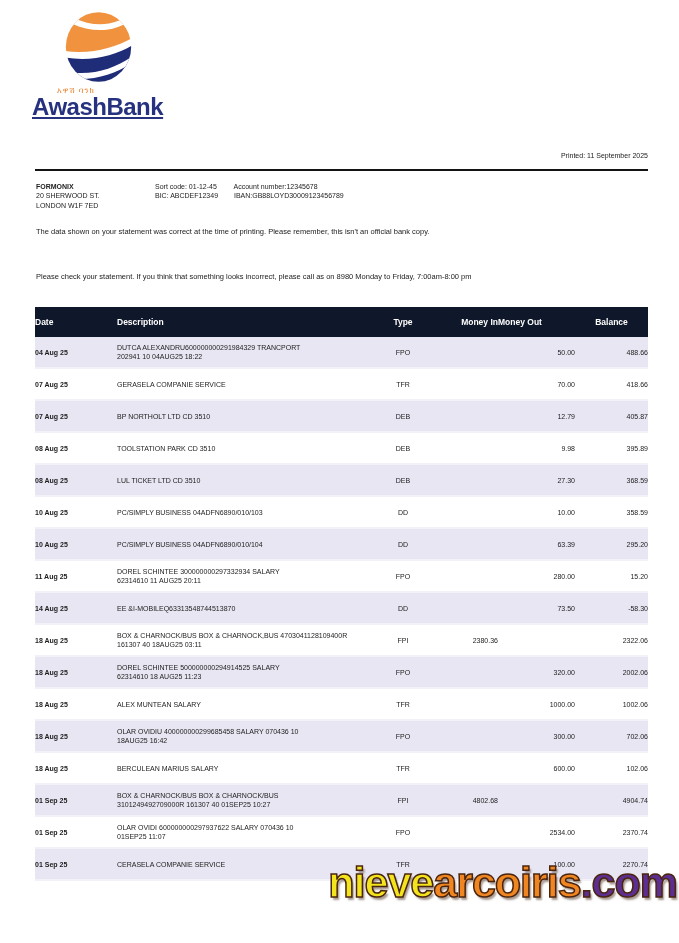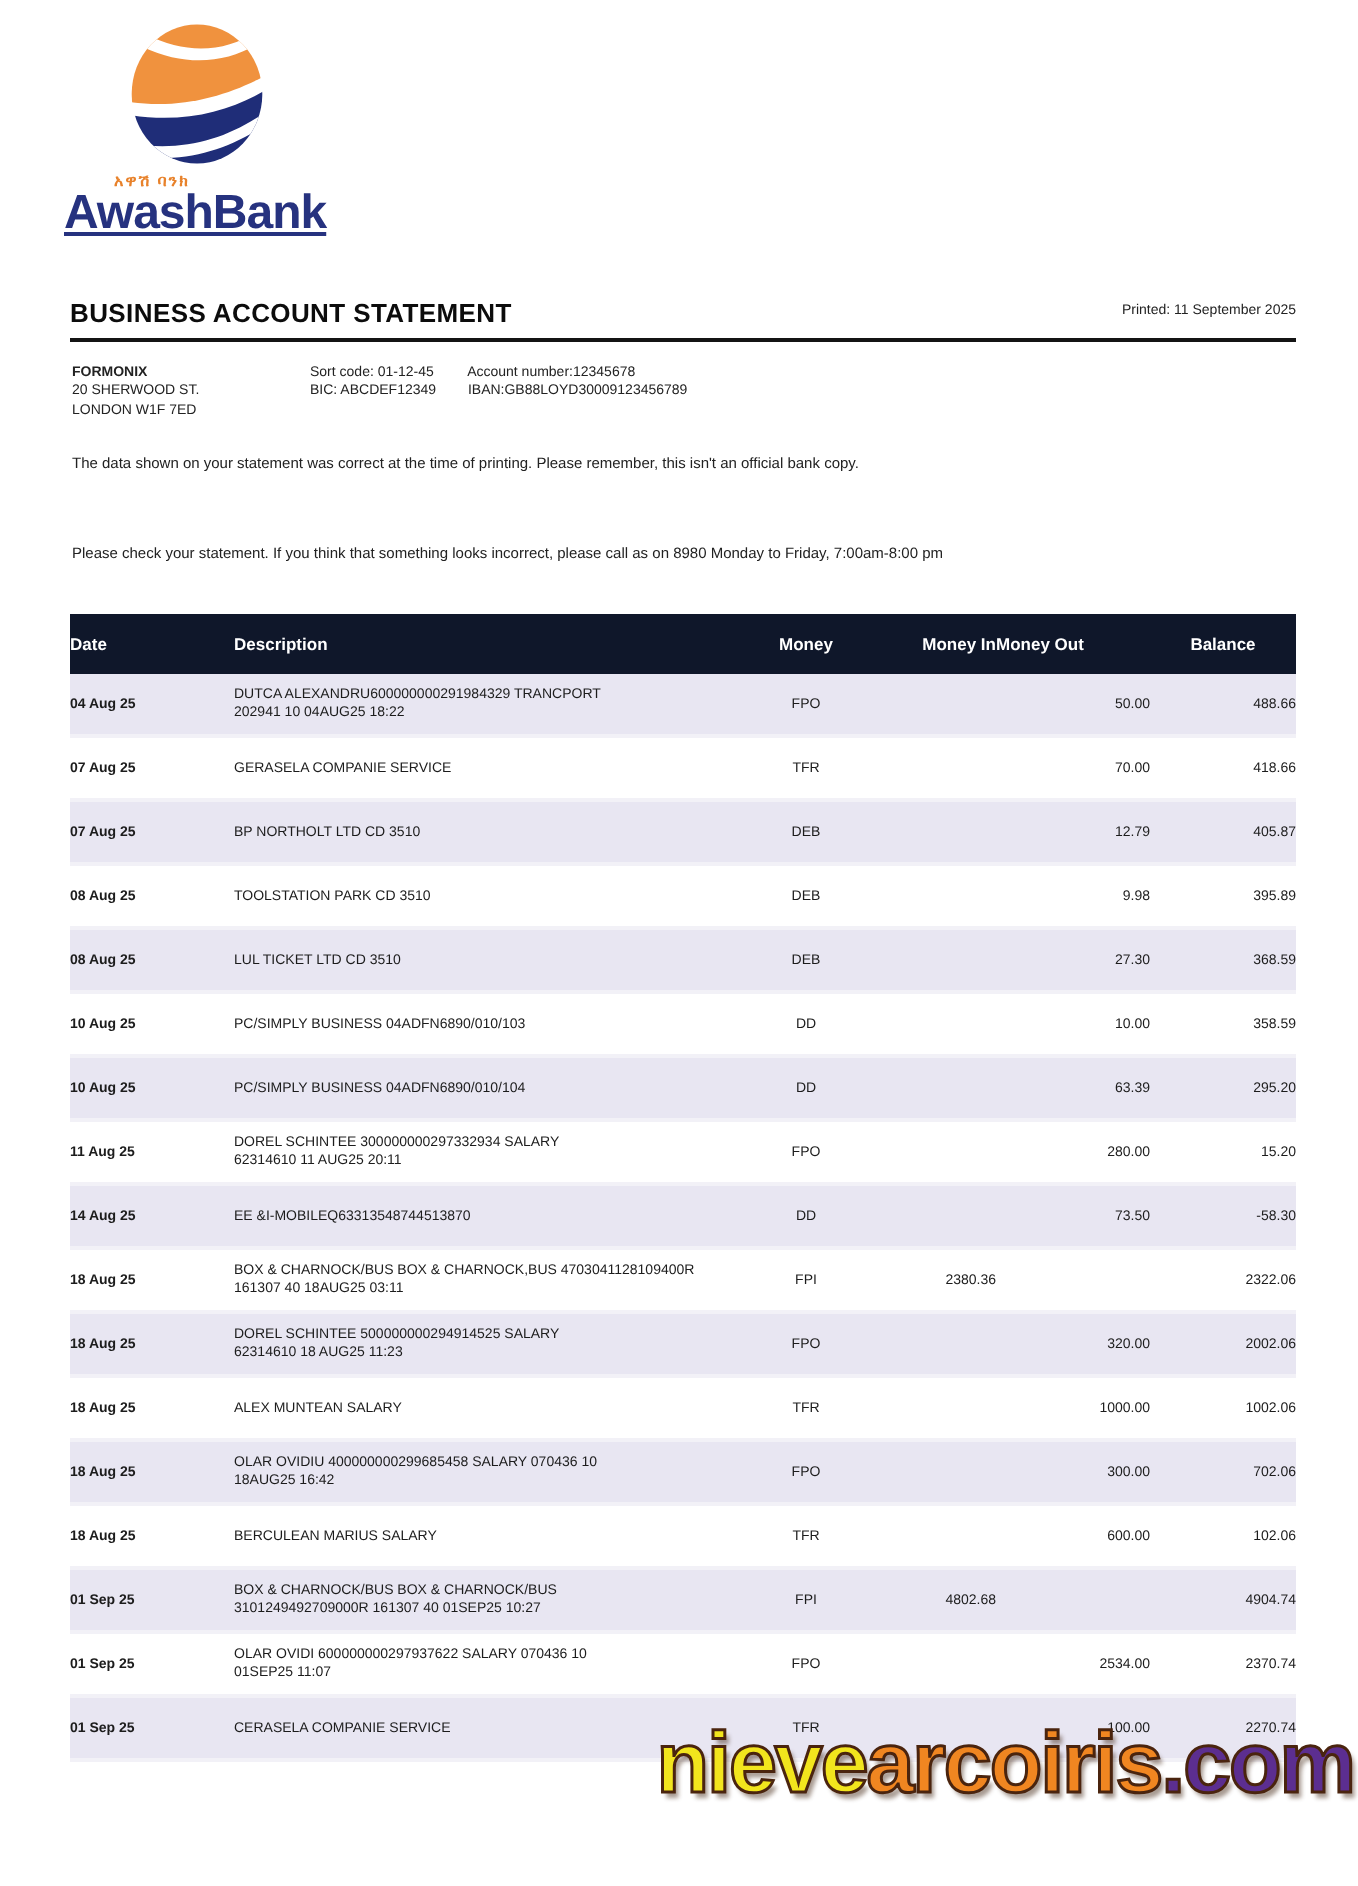--- a/index.html
+++ b/index.html
@@ -2,21 +2,21 @@
 <html><head>
 <meta charset="utf-8">
 <style>
   html,body{margin:0;padding:0;background:#ffffff;}
   .page{
     position:relative;width:679px;height:943px;background:#ffffff;overflow:hidden;
     font-family:"Liberation Sans", sans-serif;color:#1b1b1b;
   }
   
   .sphere{position:absolute;left:63px;top:7px;width:71px;height:80px;}
-  .amharic{position:absolute;left:57px;top:86px;font-size:8px;font-weight:bold;color:#e8822b;letter-spacing:1px;}
+  .amharic{position:absolute;left:57px;top:86px;font-size:8px;font-weight:normal;color:#e8822b;letter-spacing:1px;}
   .wordmark{position:absolute;left:32px;top:93px;font-size:24px;font-weight:bold;color:#26327f;letter-spacing:-0.5px;text-decoration:underline;}
   
   .title{position:absolute;left:35px;top:149px;font-size:13px;font-weight:bold;color:#0c0c0c;letter-spacing:0.2px;}
   .printed{position:absolute;right:31px;top:152px;font-size:7px;color:#222;}
   .rule{position:absolute;left:35px;right:31px;top:169px;height:2px;background:#141414;}
   
   .acct-left{position:absolute;left:36px;top:182px;font-size:7px;line-height:9.3px;color:#222;}
   .acct-left .holder{font-weight:bold;}
   .acct-right{position:absolute;left:155px;top:182px;font-size:7px;line-height:9.3px;color:#222;}
   .acct-right .lbl{display:inline-block;min-width:77px;}
@@ -66,21 +66,20 @@
       <rect width="100" height="100" fill="#ffffff"></rect>
       <path d="M-2,-2 H102 V35 C75,50 40,62 -2,55 Z" fill="#f0923e"></path>
       <path d="M14,8 C45,24 75,20 98,2 L100,10 C75,28 45,32 12,17 Z" fill="#ffffff"></path>
       <path d="M-2,64 C40,72 75,62 102,45 V102 H-2 Z" fill="#1f2d78"></path>
       <path d="M-2,84 C40,92 72,82 102,60 L102,69 C72,90 40,100 -2,93 Z" fill="#ffffff"></path>
     </g>
   </svg>
   <div class="amharic">አዋሽ ባንክ</div>
   <div class="wordmark">AwashBank</div>
 
-  <div class="title">BUSINESS ACCOUNT STATEMENT</div>
   <div class="printed">Printed: 11 September 2025</div>
   <div class="rule"></div>
 
   <div class="acct-left">
     <div class="holder">FORMONIX</div>
     <div>20 SHERWOOD ST.</div>
     <div>LONDON W1F 7ED</div>
   </div>
   <div class="acct-right">
     <div>
@@ -102,21 +101,21 @@
         <col style="width:255px">
         <col style="width:62px">
       <col style="width:64px">
         <col style="width:77px">
         <col style="width:73px">
     </colgroup>
     <thead>
       <tr>
         <th class="h-date">Date</th>
         <th class="h-desc">Description</th>
-        <th class="h-type">Money</th>
+        <th class="h-type">Type</th>
         <th class="h-in">Money In</th>
         <th class="h-out">Money Out</th>
         <th class="h-bal">Balance</th>
       </tr>
     </thead>
     <tbody>
         <tr class="alt">
           <td class="c-date">04 Aug 25</td>
           <td class="c-desc">DUTCA ALEXANDRU600000000291984329 TRANCPORT
 202941 10 04AUG25 18:22</td>

